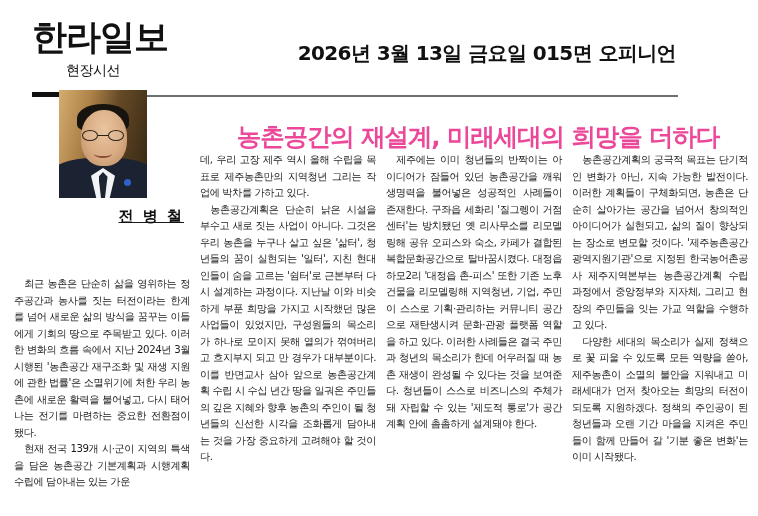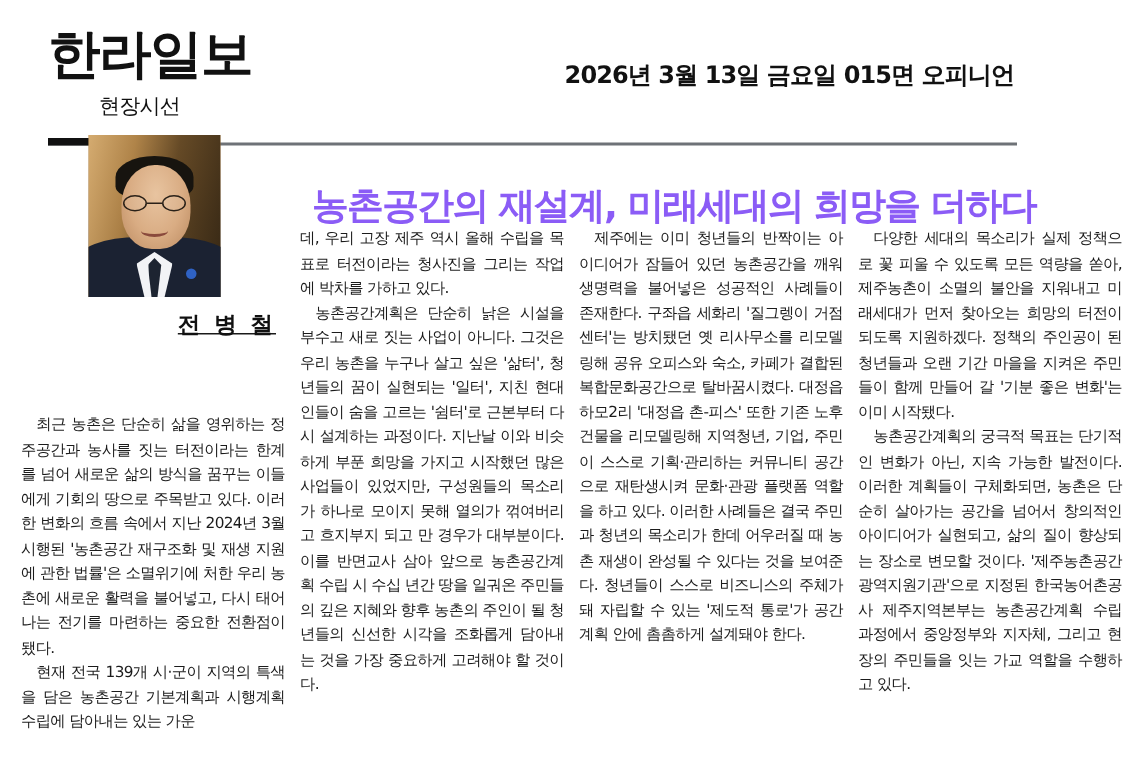--- a/index.html
+++ b/index.html
@@ -49,21 +49,21 @@
     margin-left: 34px;
     font-size: 14px;
     font-weight: 400;
     letter-spacing: -0.5px;
     color: #111;
   }
   .dateline {
     position: absolute;
     right: 14px;
     top: 40px;
-    font-size: 16px;
+    font-size: 20px;
     font-weight: 700;
     letter-spacing: -0.6px;
     color: #111;
     white-space: nowrap;
   }
 
   
   .rule-wrap {
     position: relative;
     height: 8px;
@@ -89,21 +89,22 @@
   
   .headline {
     position: absolute;
     left: 208px;
     top: 107px;
     width: 540px;
     font-size: 24.5px;
     font-weight: 700;
     letter-spacing: -1.1px;
     line-height: 1.15;
-    color: #8b5cf6;
+    color: #ec4899;
+    text-align: center;
   }
 
   
   .author-block {
     position: absolute;
     left: 22px;
     top: 90px;
     width: 162px;
     text-align: right;
     text-decoration: underline;
@@ -304,27 +305,27 @@
   </div>
 
   <div class="columns">
 
     <div class="col first">
       <p>최근 농촌은 단순히 삶을 영위하는 정주공간과 농사를 짓는 터전이라는 한계를 넘어 새로운 삶의 방식을 꿈꾸는 이들에게 기회의 땅으로 주목받고 있다. 이러한 변화의 흐름 속에서 지난 2024년 3월 시행된 '농촌공간 재구조화 및 재생 지원에 관한 법률'은 소멸위기에 처한 우리 농촌에 새로운 활력을 불어넣고, 다시 태어나는 전기를 마련하는 중요한 전환점이 됐다.</p>
       <p>현재 전국 139개 시·군이 지역의 특색을 담은 농촌공간 기본계획과 시행계획 수립에 담아내는 있는 가운</p>
     </div>
 
     <div class="col">
-      <p class="cont">데, 우리 고장 제주 역시 올해 수립을 목표로 터전이라는 청사진을 그리는 작업에 박차를 가하고 있다.</p>
+      <p class="cont">데, 우리 고장 제주 역시 올해 수립을 목표로 제주농촌만의 지역청년 그리는 작업에 박차를 가하고 있다.</p>
       <p>농촌공간계획은 단순히 낡은 시설을 부수고 새로 짓는 사업이 아니다. 그것은 우리 농촌을 누구나 살고 싶은 '삶터', 청년들의 꿈이 실현되는 '일터', 지친 현대인들이 숨을 고르는 '쉼터'로 근본부터 다시 설계하는 과정이다. 지난날 이와 비슷하게 부푼 희망을 가지고 시작했던 많은 사업들이 있었지만, 구성원들의 목소리가 하나로 모이지 못해 열의가 꺾여버리고 흐지부지 되고 만 경우가 대부분이다. 이를 반면교사 삼아 앞으로 농촌공간계획 수립 시 수십 년간 땅을 일궈온 주민들의 깊은 지혜와 향후 농촌의 주인이 될 청년들의 신선한 시각을 조화롭게 담아내는 것을 가장 중요하게 고려해야 할 것이다.</p>
     </div>
 
     <div class="col">
       <p>제주에는 이미 청년들의 반짝이는 아이디어가 잠들어 있던 농촌공간을 깨워 생명력을 불어넣은 성공적인 사례들이 존재한다. 구좌읍 세화리 '질그렝이 거점센터'는 방치됐던 옛 리사무소를 리모델링해 공유 오피스와 숙소, 카페가 결합된 복합문화공간으로 탈바꿈시켰다. 대정읍 하모2리 '대정읍 촌-피스' 또한 기존 노후 건물을 리모델링해 지역청년, 기업, 주민이 스스로 기획·관리하는 커뮤니티 공간으로 재탄생시켜 문화·관광 플랫폼 역할을 하고 있다. 이러한 사례들은 결국 주민과 청년의 목소리가 한데 어우러질 때 농촌 재생이 완성될 수 있다는 것을 보여준다. 청년들이 스스로 비즈니스의 주체가 돼 자립할 수 있는 '제도적 통로'가 공간계획 안에 촘촘하게 설계돼야 한다.</p>
     </div>
 
     <div class="col">
+      <p>농촌공간계획의 궁극적 목표는 단기적인 변화가 아닌, 지속 가능한 발전이다. 이러한 계획들이 구체화되면, 농촌은 단순히 살아가는 공간을 넘어서 창의적인 아이디어가 실현되고, 삶의 질이 향상되는 장소로 변모할 것이다. '제주농촌공간광역지원기관'으로 지정된 한국농어촌공사 제주지역본부는 농촌공간계획 수립 과정에서 중앙정부와 지자체, 그리고 현장의 주민들을 잇는 가교 역할을 수행하고 있다.</p>
       <p>다양한 세대의 목소리가 실제 정책으로 꽃 피울 수 있도록 모든 역량을 쏟아, 제주농촌이 소멸의 불안을 지워내고 미래세대가 먼저 찾아오는 희망의 터전이 되도록 지원하겠다. 정책의 주인공이 된 청년들과 오랜 기간 마을을 지켜온 주민들이 함께 만들어 갈 '기분 좋은 변화'는 이미 시작됐다.</p>
-      <p>농촌공간계획의 궁극적 목표는 단기적인 변화가 아닌, 지속 가능한 발전이다. 이러한 계획들이 구체화되면, 농촌은 단순히 살아가는 공간을 넘어서 창의적인 아이디어가 실현되고, 삶의 질이 향상되는 장소로 변모할 것이다. '제주농촌공간광역지원기관'으로 지정된 한국농어촌공사 제주지역본부는 농촌공간계획 수립 과정에서 중앙정부와 지자체, 그리고 현장의 주민들을 잇는 가교 역할을 수행하고 있다.</p>
     </div>
 
   </div>
 </div>
 
 </body></html>

